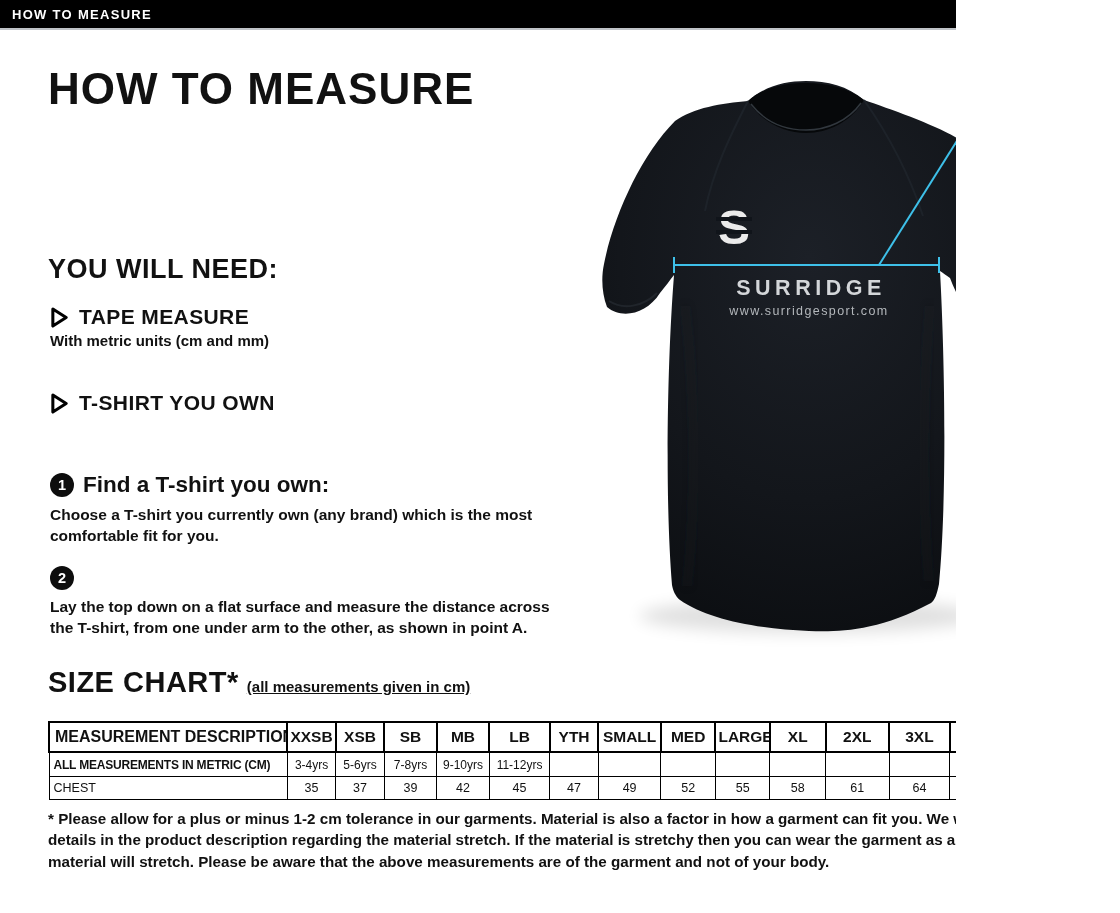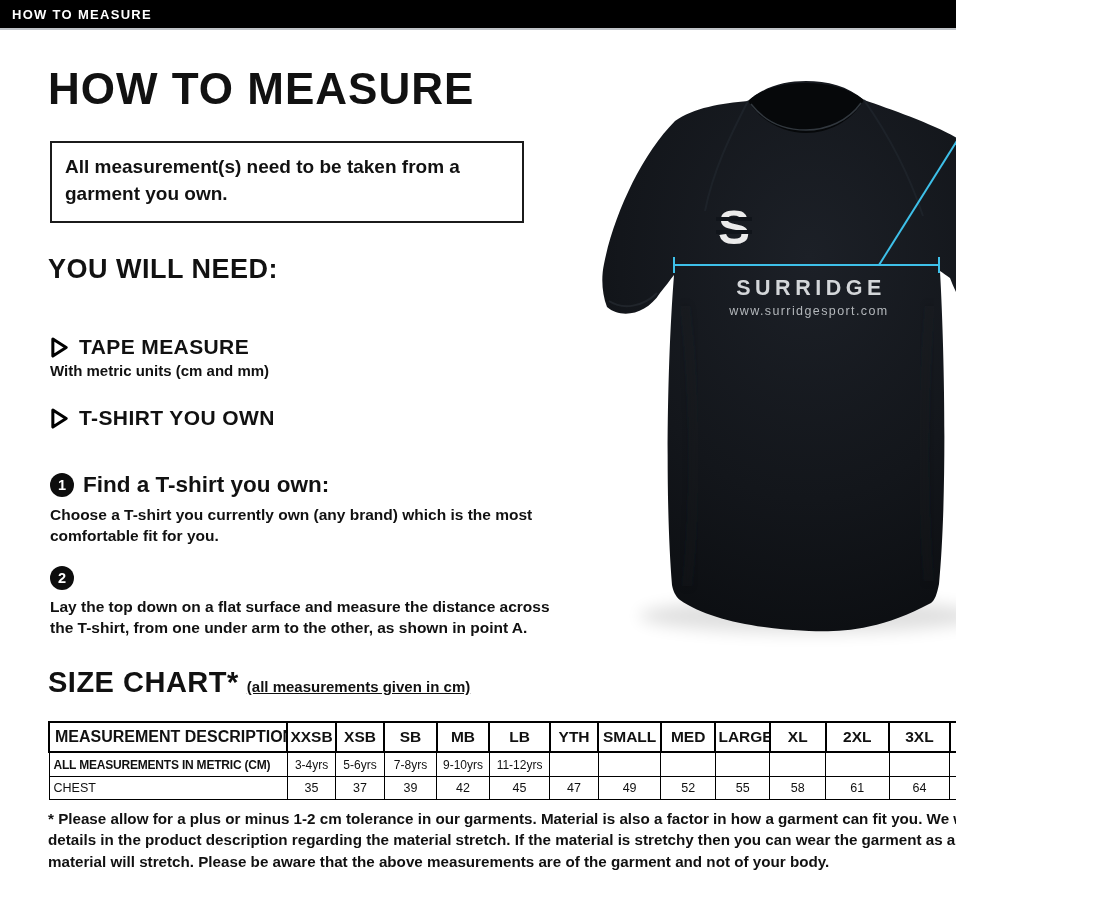--- a/index.html
+++ b/index.html
@@ -19,22 +19,22 @@
   
   .h1{position:absolute;left:48px;top:64px;font-size:44px;font-weight:bold;letter-spacing:1px;}
   .notice{position:absolute;left:50px;top:141px;width:474px;box-sizing:border-box;
           border:2.5px solid #1b1b1b;padding:11px 13px 13px 13px;
           font-size:19px;font-weight:bold;line-height:1.42;}
   .ywn{position:absolute;left:48px;top:254px;font-size:27px;font-weight:bold;letter-spacing:.5px;}
   .need{position:absolute;left:50px;width:560px;}
   .need-head{display:flex;align-items:center;gap:10px;}
   .need-title{font-size:21px;font-weight:bold;letter-spacing:.4px;}
   .need-desc{margin-top:3px;font-size:15px;font-weight:bold;}
-  .need-1{top:335px;}
-  .need-2{top:406px;}
+  .need-1{top:305px;}
+  .need-2{top:391px;}
   .tri{flex:0 0 auto;display:block;}
   .step{position:absolute;left:50px;width:530px;}
   .step-head{display:flex;align-items:center;gap:9px;}
   .badge{width:24px;height:24px;border-radius:50%;background:#0d0d0d;color:#fff;
          display:inline-flex;align-items:center;justify-content:center;
          font-weight:bold;font-size:14.5px;flex:0 0 auto;}
   .step-title{font-size:22.5px;font-weight:bold;}
   .step-desc{margin-top:6px;font-size:15.5px;font-weight:bold;line-height:1.38;width:520px;}
   .step-1{top:472px;}
   .step-2{top:566px;}
@@ -70,21 +70,20 @@
         <span class="slice" style="top:4px;"></span>
         <span class="slice" style="top:8.5px;"></span>
       </span>
       <span class="brand">SURRIDGE</span>
     </span>
   </div>
   <div class="topbar-rule"></div>
 
   <div class="h1">HOW TO MEASURE</div>
 
-  <div class="notice">All measurement(s) need to be taken from a garment you own.</div>
 
   <div class="ywn">YOU WILL NEED:</div>
 
   <div class="need need-1">
     <div class="need-head">
       <svg class="tri" width="19" height="21" viewBox="0 0 20 22">
         <path d="M3 2 L17 11 L3 20 Z" fill="#ffffff" stroke="#000" stroke-width="3.2" stroke-linejoin="round"></path>
       </svg>
       <span class="need-title">TAPE MEASURE</span>
     </div>

